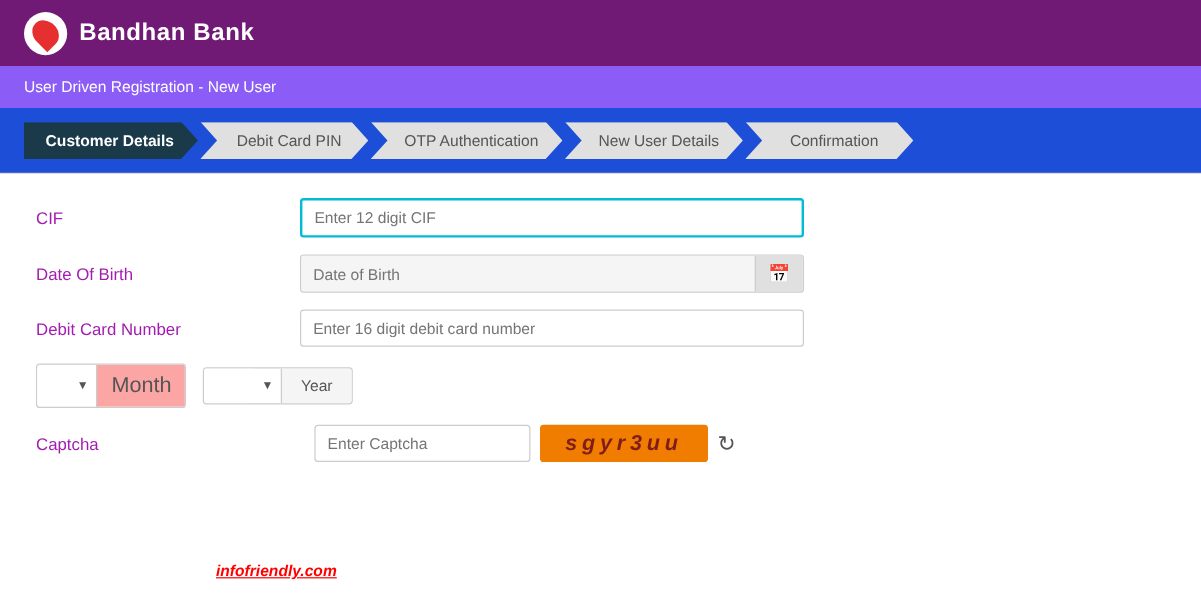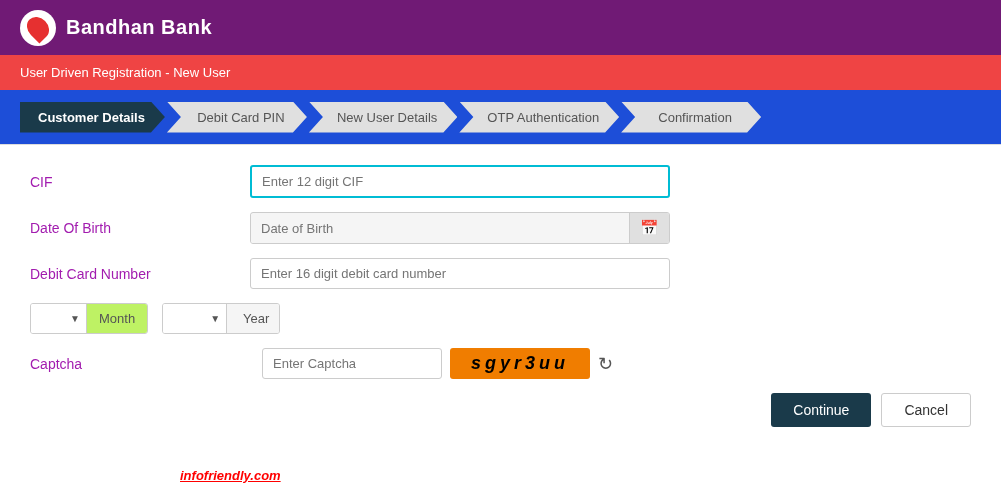--- a/index.html
+++ b/index.html
@@ -33,21 +33,21 @@
     }
     .header-title {
       color: white;
       font-size: 20px;
       font-weight: bold;
       letter-spacing: 0.5px;
     }
 
     
     .breadcrumb-bar {
-      background: #ef4444;
+      background: #8b5cf6;
       padding: 8px 20px;
       color: white;
       font-size: 13px;
       height: 35px;
       display: flex;
       align-items: center;
     }
 
     
     .steps-nav {
@@ -169,24 +169,24 @@
       -webkit-appearance: none;
     }
     .select-arrow {
       padding: 7px 6px;
       background: #fff;
       font-size: 10px;
       color: #555;
       pointer-events: none;
     }
     .month-label {
-      background: #bef264;
+      background: #fca5a5;
       border-left: 1px solid #ccc;
       padding: 7px 12px;
-      font-size: 13px;
+      font-size: 18px;
       color: #555;
     }
     .year-label {
       background: #f5f5f5;
       border-left: 1px solid #ccc;
       padding: 7px 16px;
       font-size: 13px;
       color: #555;
     }
     .captcha-wrapper {
@@ -201,21 +201,21 @@
       max-width: 180px;
       padding: 7px 10px;
       border: 1px solid #ccc;
       border-radius: 3px;
       font-size: 13px;
       color: #888;
       outline: none;
     }
     .captcha-image {
       background: #f07d00;
-      color: #000000;
+      color: #7f1d1d;
       font-size: 18px;
       font-weight: bold;
       padding: 5px 12px;
       letter-spacing: 4px;
       font-style: italic;
       border-radius: 3px;
       user-select: none;
       min-width: 140px;
       text-align: center;
     }
@@ -279,24 +279,24 @@
 </div>
 
 <div class="steps-nav">
   <div class="step active">
     <span>Customer Details</span>
   </div>
   <div class="step">
     <span>Debit Card PIN</span>
   </div>
   <div class="step">
+    <span>OTP Authentication</span>
+  </div>
+  <div class="step">
     <span>New User Details</span>
-  </div>
-  <div class="step">
-    <span>OTP Authentication</span>
   </div>
   <div class="step">
     <span>Confirmation</span>
   </div>
 </div>
 
 <div class="form-area">
 
   <div class="form-row">
     <div class="form-label">CIF</div>
@@ -359,20 +359,16 @@
 
   <div class="form-row">
     <div class="form-label">Captcha</div>
     <div class="captcha-wrapper">
       <input class="captcha-input" type="text" placeholder="Enter Captcha" style="">
       <div class="captcha-image">sgyr3uu</div>
       <div class="refresh-icon">↻</div>
     </div>
   </div>
 
-  <div class="buttons-row">
-    <button class="btn-continue">Continue</button>
-    <button class="btn-cancel">Cancel</button>
-  </div>
 
 </div>
 
 <div class="watermark" style="position:fixed; bottom:18px; left:180px;">infofriendly.com</div>
 
 </body></html>

